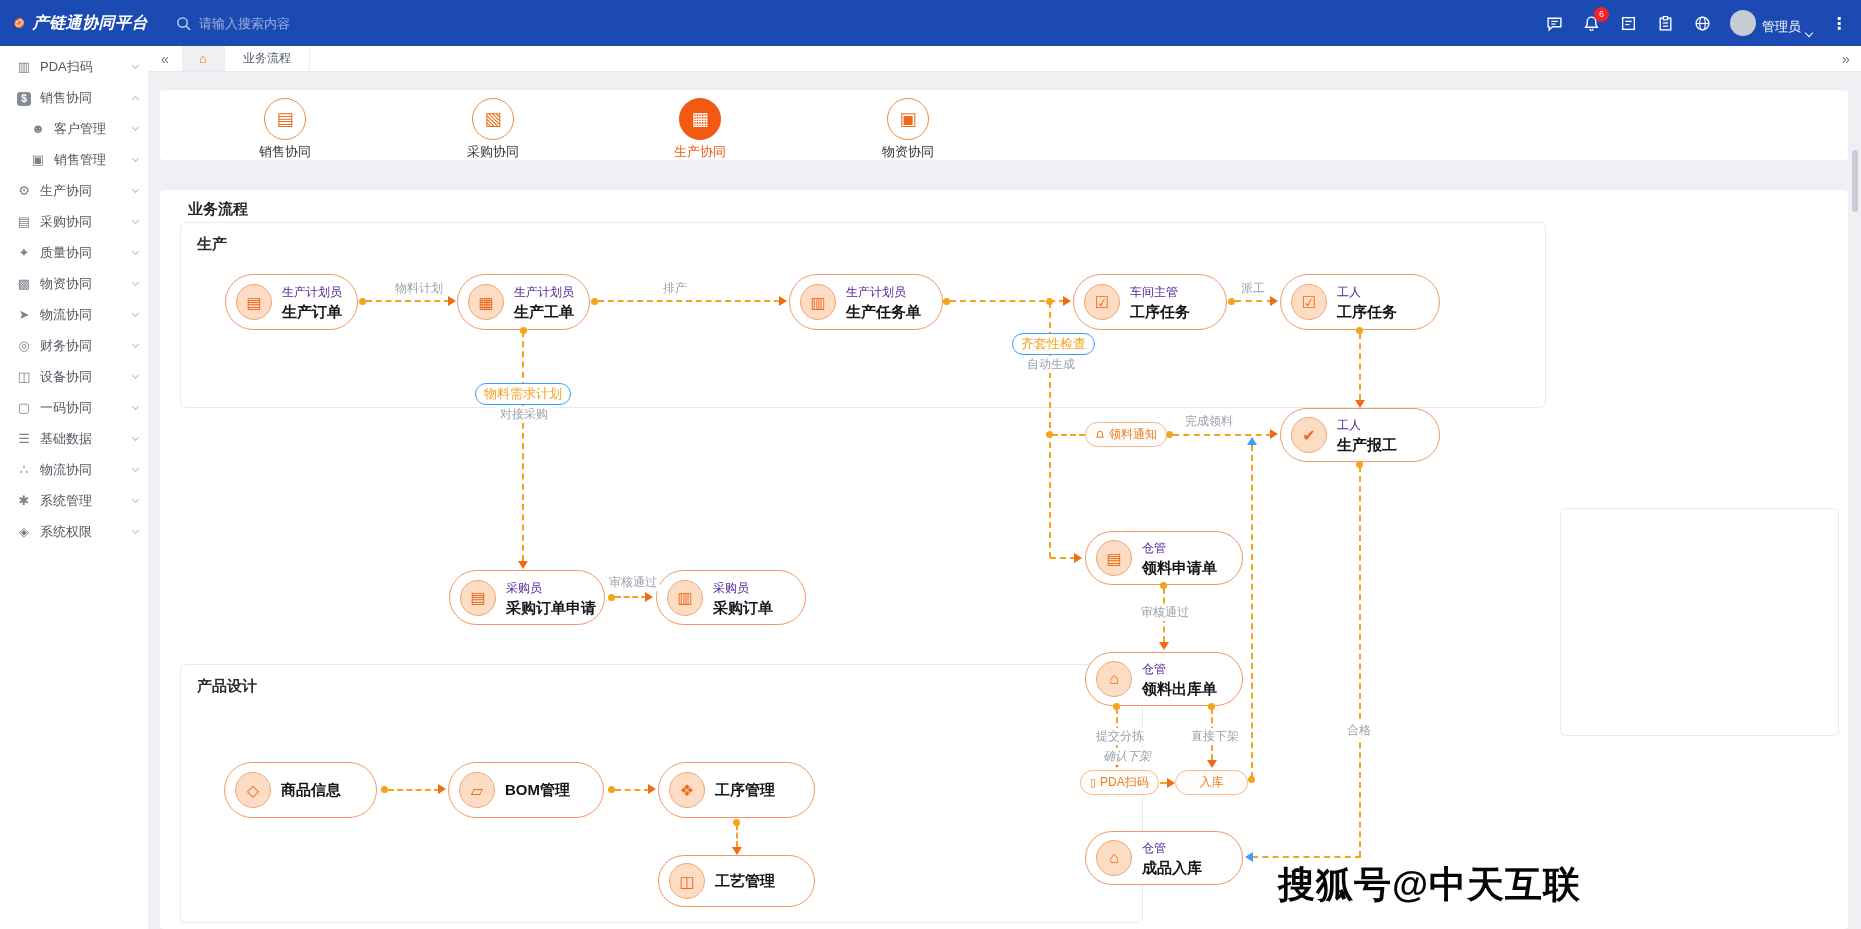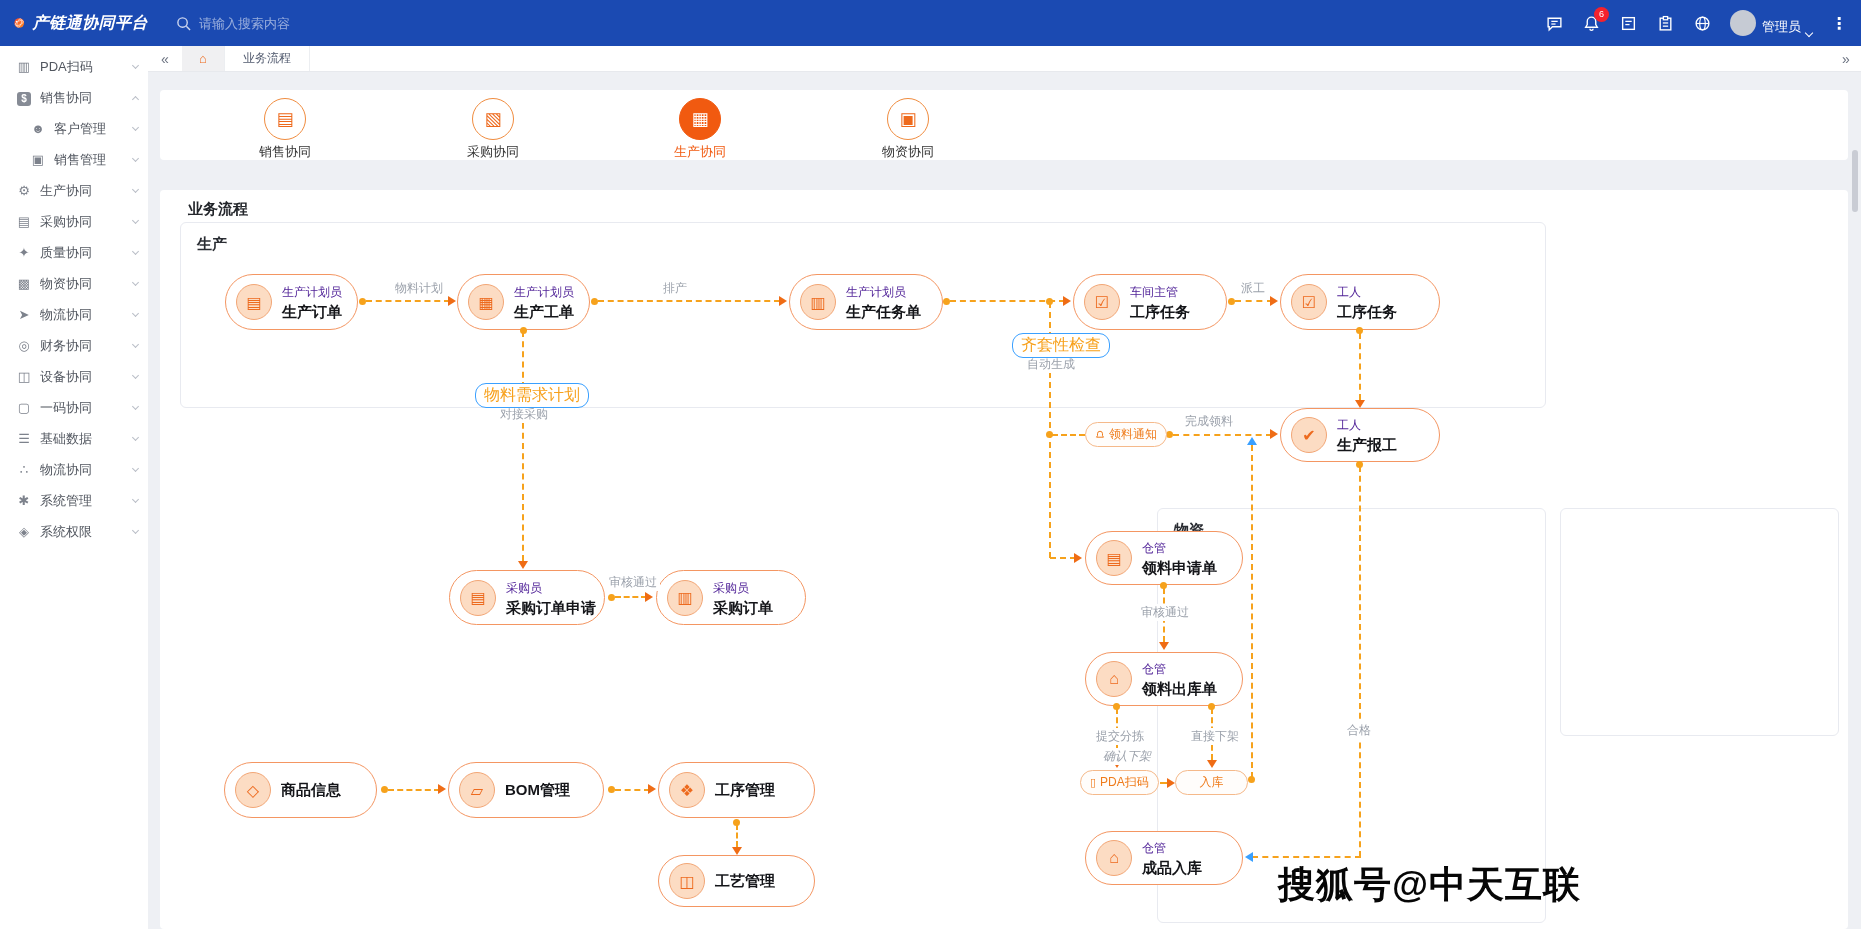--- a/index.html
+++ b/index.html
@@ -81,21 +81,21 @@
   .dv { position:absolute; border-left:2px dashed #f6a21c; z-index:5;}
   .dot { position:absolute; width:7px; height:7px; border-radius:50%; background:#f6a21c; z-index:7;}
   .ar { position:absolute; width:0; height:0; z-index:7;}
   .ar.r { border-top:5px solid transparent; border-bottom:5px solid transparent; border-left:8px solid #ef6c15; }
   .ar.d { border-left:5px solid transparent; border-right:5px solid transparent; border-top:8px solid #ef6c15; }
   .ar.ub { border-left:5px solid transparent; border-right:5px solid transparent; border-bottom:8px solid #3aa0ff; }
   .ar.lb { border-top:5px solid transparent; border-bottom:5px solid transparent; border-right:8px solid #3aa0ff; }
 
   .elabel { position:absolute; font-size:12px; color:#9ba1ab; background:#fff; padding:0 3px;
     white-space:nowrap; z-index:8; }
-  .tagb { position:absolute; font-size:16px; color:#f7a01b; border:1px solid #3aa0ff; border-radius:11px;
+  .tagb { position:absolute; font-size:13px; color:#f7a01b; border:1px solid #3aa0ff; border-radius:11px;
     background:#fff; padding:1px 8px; white-space:nowrap; z-index:9; }
   .pillo { position:absolute; font-size:12px; color:#ef7c1c; border:1px solid #f5b98a; border-radius:13px;
     background:#fffdfb; padding:3px 9px; white-space:nowrap; display:flex; align-items:center; gap:4px;
     z-index:9; cursor:pointer; }
   .pillo.center { justify-content:center; }
 
   .scrollthumb { position:absolute; right:3px; top:150px; width:6px; height:62px; background:#c9ccd4;
     border-radius:3px; z-index:60; cursor:pointer; }
 
   .watermark { position:absolute; left:1278px; top:860px; font-size:37px; font-weight:900; color:#060606;
@@ -285,22 +285,22 @@
     <div class="qlabel">物资协同</div>
   </div>
 </div>
 
 <div class="canvas">
   <div class="page-title">业务流程</div>
 
   <div class="sec" style="left:20px;top:32px;width:1366px;height:186px;">
     <span class="slabel">生产</span>
     </div>
-  <div class="sec" style="left:997px;top:318px;width:389px;height:415px;">
-    <span class="slabel">物资</span>
+  <div class="sec" style="left:20px;top:474px;width:963px;height:259px;">
+    <span class="slabel">产品设计</span>
     </div>
   <div class="sec" style="left:1400px;top:318px;width:279px;height:228px;"></div>
 
   <span class="dot" style="left:199px;top:108px;"></span>
   <div class="dh" style="left:206px;top:110px;width:84px;"></div>
   <span class="ar r" style="left:288px;top:106px;"></span>
   <span class="elabel" style="left:232px;top:90px;">物料计划</span>
 
   <span class="dot" style="left:431px;top:108px;"></span>
   <div class="dh" style="left:438px;top:110px;width:182px;"></div>

